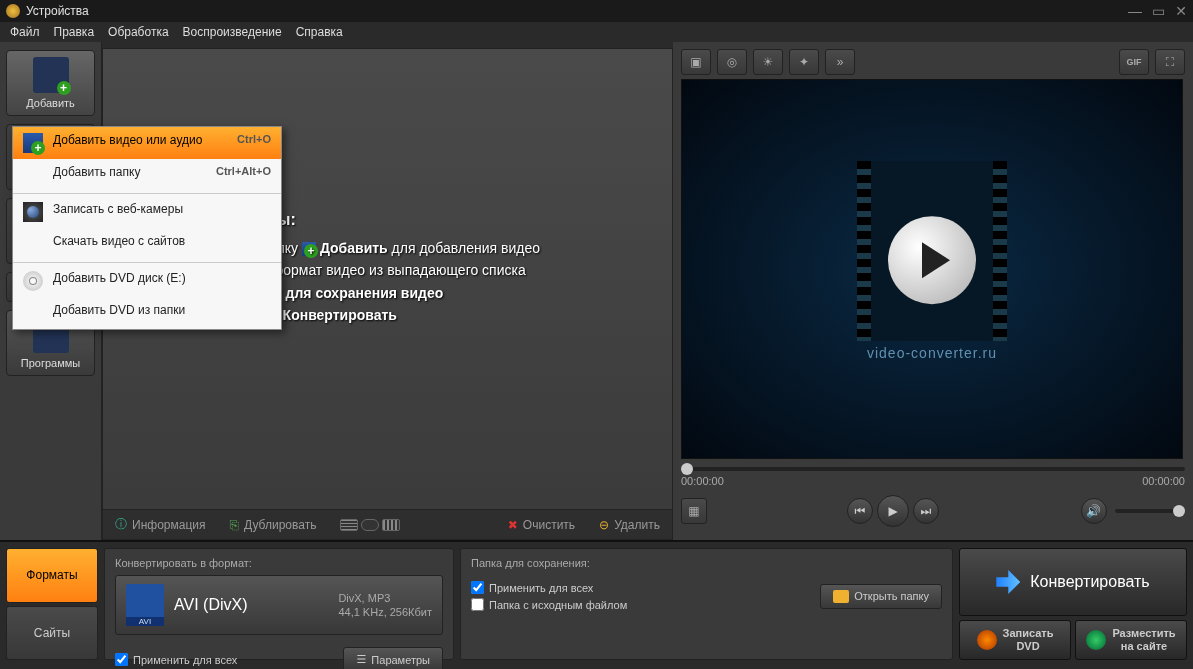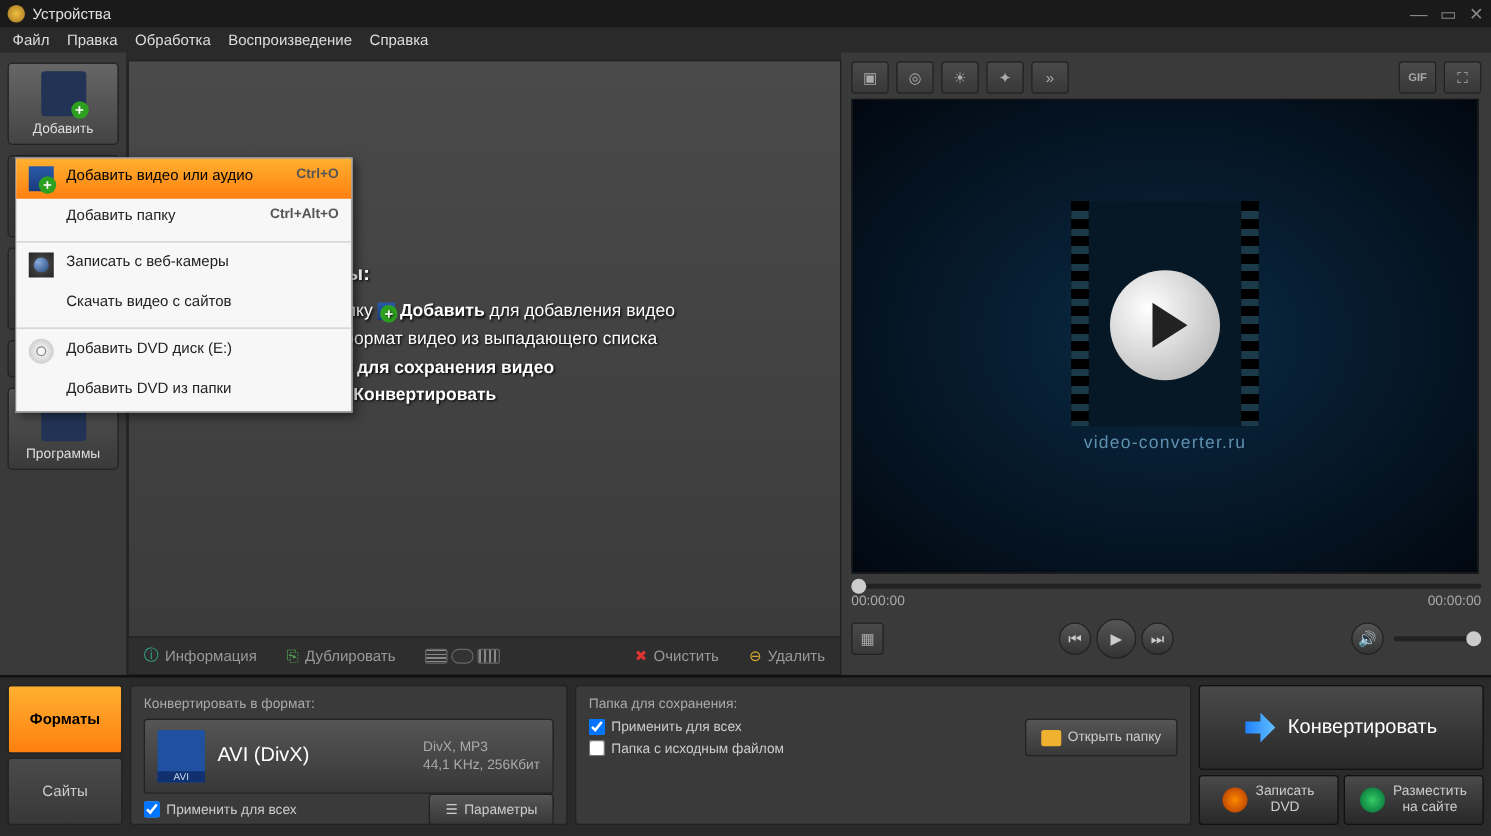--- a/index.html
+++ b/index.html
@@ -62,38 +62,38 @@
 .playctrls .pcbtn { width: 26px; height: 26px; border-radius: 50%; background: linear-gradient(#555,#333); border: 1px solid #222; display:flex; align-items:center; justify-content:center; color:#ccc; cursor:pointer; margin: 0 2px; }
 .playctrls .pcbtn.big { width: 32px; height: 32px; }
 .playctrls .imgbtn { width: 26px; height: 26px; background: linear-gradient(#4a4a4a,#383838); border:1px solid #222; border-radius:3px; display:flex; align-items:center; justify-content:center; color:#aaa; cursor:pointer; }
 .volrow { display:flex; align-items:center; gap:6px; margin-left:auto; }
 .volslider { width: 70px; height: 4px; background:#222; border-radius:2px; position:relative; }
 .volslider .knob { position:absolute; right:0; top:-4px; width:12px; height:12px; border-radius:50%; background:#ccc; }
 
 .bottom { height: 126px; display: flex; gap: 6px; padding: 6px; background: #2a2a2a; border-top: 2px solid #111; }
 .tabs { width: 92px; display: flex; flex-direction: column; gap: 3px; }
 .tab { flex: 1; background: linear-gradient(#4a4a4a,#383838); border: 1px solid #222; border-radius: 3px; display:flex; align-items:center; justify-content:center; color:#ccc; font-size:12px; cursor:pointer; }
-.tab.active { background: linear-gradient(#ffb030,#ff8010); color: #000; font-weight: bold; }
+.tab.active { background: linear-gradient(#ffb030,#ff8010); color: #000; }
 .panel { background: #3a3a3a; border: 1px solid #222; border-radius: 3px; padding: 8px 10px; }
 .panel .plabel { color: #aaa; font-size: 11px; margin-bottom: 6px; }
 .fmtbox { background: linear-gradient(#555,#383838); border: 1px solid #222; border-radius: 3px; padding: 8px 10px; display:flex; align-items:center; gap:10px; cursor: pointer; }
 .fmticon { width: 38px; height: 42px; background: #2050a0; border-radius: 2px; position:relative; }
 .fmticon .cap { position:absolute; bottom:0; left:0; right:0; background:#103070; text-align:center; font-size:8px; color:#cde; }
 .fmtname { color:#fff; font-size:16px; }
 .fmtinfo { color:#aaa; font-size:11px; line-height:1.3; }
-.chkrow { display:flex; margin-top: 0; gap: 10px; }
+.chkrow { display:flex; align-items:center; margin-top: 12px; gap: 10px; }
 .chkrow label { display:flex; align-items:center; gap:5px; color:#ccc; font-size:11px; }
 .chkrow input { width:13px; height:13px; }
 .pbtn { background: linear-gradient(#555,#383838); border:1px solid #222; border-radius:3px; padding: 5px 12px; color:#ccc; font-size:11px; cursor:pointer; display:flex; align-items:center; gap:5px; }
 .folderinput { background: linear-gradient(#555,#383838); border:1px solid #222; border-radius:3px; padding: 10px 12px; display:flex; align-items:center; }
 .folderinput .path { color:#fff; font-size:15px; flex:1; }
 .actions { width: 228px; display: flex; flex-direction: column; gap: 4px; }
 .convbtn { flex: 1; background: linear-gradient(#4a4a4a,#282828); border:1px solid #111; border-radius:3px; display:flex; align-items:center; justify-content:center; gap:10px; color:#fff; font-size:16px; cursor:pointer; }
 .convbtn .arrow { width:24px; height:24px; background: linear-gradient(90deg,#2080ff,#60c0ff); clip-path: polygon(0 30%, 50% 30%, 50% 0, 100% 50%, 50% 100%, 50% 70%, 0 70%); }
-.actrow { display:flex; gap:4px; height: 40px; }
+.actrow { display:flex; gap:4px; height: 40px; font-weight: bold; }
 .actbtn { flex:1; background: linear-gradient(#4a4a4a,#282828); border:1px solid #111; border-radius:3px; display:flex; align-items:center; justify-content:center; gap:6px; color:#ccc; font-size:11px; cursor:pointer; text-align:center; line-height:1.2; }
 .actbtn .aicon { width:20px; height:20px; border-radius:50%; }
 
 .ico-add { background: linear-gradient(#2a5aaa,#183a7a); position:relative; }
 .ico-add::after { content:"+"; position:absolute; right:-2px; bottom:-2px; width:14px; height:14px; background:#2da020; border-radius:50%; color:#fff; font-size:12px; line-height:14px; text-align:center; font-weight:bold; }
 .ico-cam { background: radial-gradient(circle,#555,#222); position:relative; }
 .ico-cam::after { content:""; position:absolute; left:4px; top:4px; width:12px; height:12px; border-radius:50%; background: radial-gradient(circle at 30% 30%,#8ad,#247); }
 .ico-dvd { background: radial-gradient(circle,#fff,#bbb); border-radius:50%; position:relative; }
 .ico-dvd::after{ content:""; position:absolute; left:7px; top:7px; width:6px; height:6px; border-radius:50%; background:#f7f7f7; box-shadow: 0 0 0 1px #888;}
 .ico-scissors { background:#333; }

